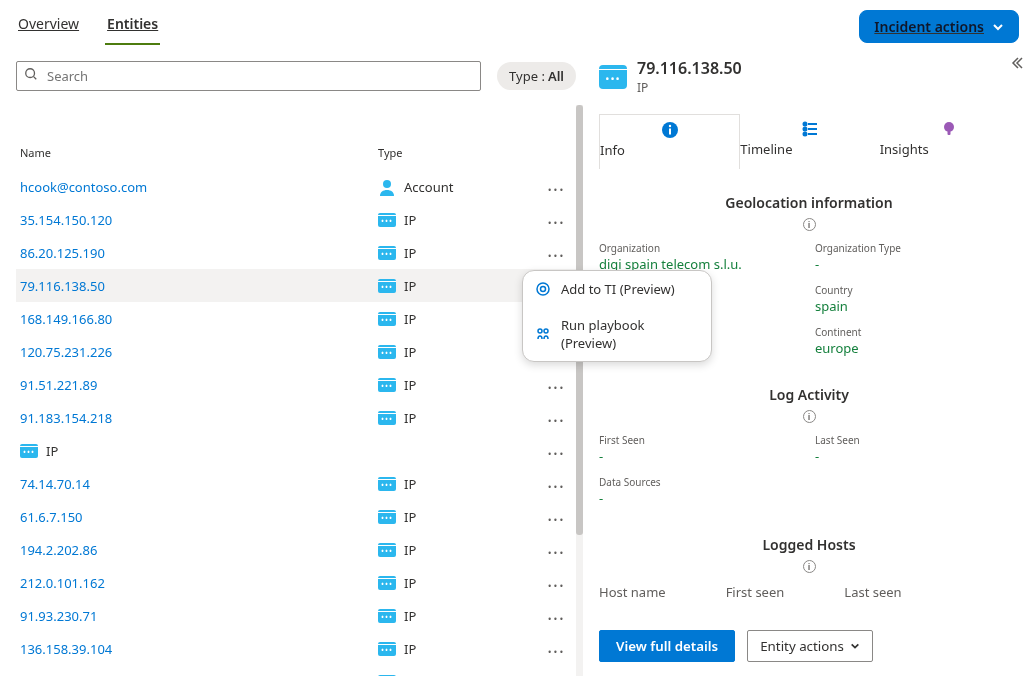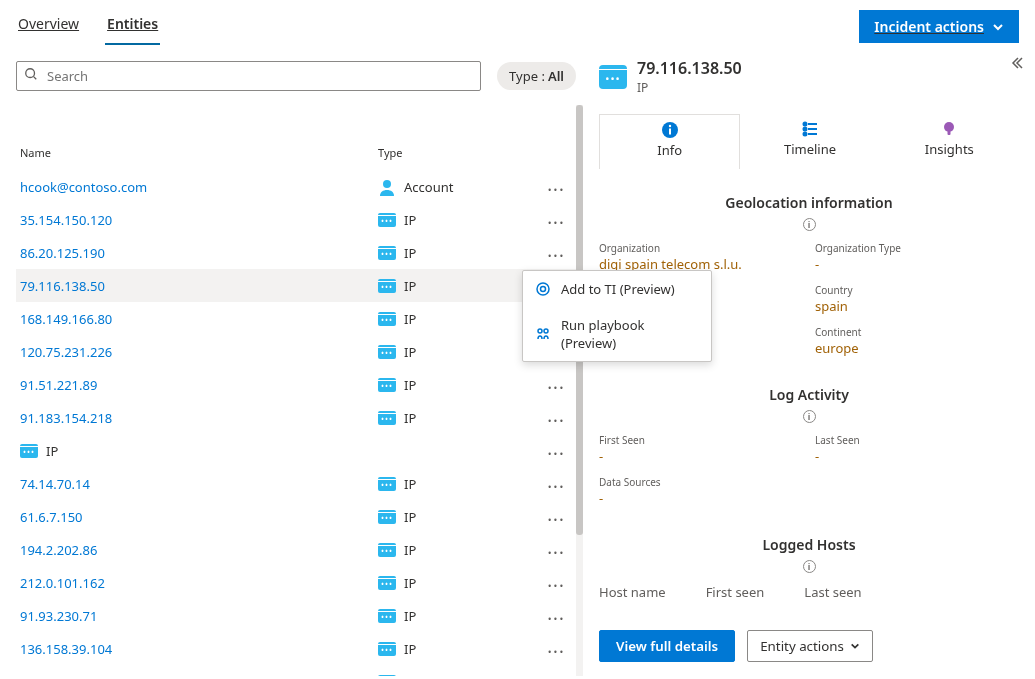--- a/index.html
+++ b/index.html
@@ -1,23 +1,23 @@
 <!DOCTYPE html>
 <html><head>
 <meta charset="utf-8">
 <style>
   * { box-sizing: border-box; font-family: "Segoe UI", -apple-system, system-ui, sans-serif; }
   body { margin: 0; background: #fff; font-size: 13px; color: #323130; width: 1035px; height: 679px; overflow: hidden; position: relative; }
 
   .top-row { display: flex; align-items: center; padding: 8px 16px 0 16px; text-decoration: underline; }
   .tabs { display: flex; gap: 24px; }
   .tab { padding: 6px 2px 10px 2px; font-size: 14px; cursor: pointer; color: #323130; }
-  .tab.active { font-weight: 600; border-bottom: 2px solid #0369a1; }
+  .tab.active { font-weight: 600; border-bottom: 2px solid #4d7c0f; }
   .spacer { flex: 1; }
-  .primary-btn { background: #0078d4; color: #ffffff; border: 1px solid #0078d4; border-radius: 0; padding: 6px 14px; font-size: 14px; display: inline-flex; align-items: center; gap: 8px; font-weight:600; cursor: pointer; }
+  .primary-btn { background: #0078d4; color: #0f172a; border: 1px solid #0078d4; border-radius: 8px; padding: 6px 14px; font-size: 14px; display: inline-flex; align-items: center; gap: 8px; font-weight:600; cursor: pointer; }
   .chevron-down { width: 12px; height: 12px; }
 
   .expand-icon { position: absolute; right: 12px; top: 56px; color: #605e5c; cursor: pointer; }
 
   .main { display: flex; height: calc(679px - 48px); }
   .left { width: 576px; padding: 16px 0 0 16px; display: flex; flex-direction: column; }
   .filters-row { display: flex; align-items: center; gap: 16px; margin-bottom: 14px; }
   .search-wrap { flex: 1; position: relative; }
   .search-input { width: 100%; height: 30px; border: 1px solid #8a8886; border-radius: 2px; padding: 0 8px 0 30px; font-size: 13px; }
   .search-icon { position: absolute; left: 8px; top: 50%; transform: translateY(-50%); color: #605e5c; }
@@ -45,40 +45,40 @@
 
   .right { flex: 1; padding: 12px 16px 0 16px; position: relative; display:flex; flex-direction:column; }
   .entity-header { display: flex; align-items: center; gap: 10px; margin-bottom: 8px; }
   .entity-header .title { font-size: 16px; font-weight: 600; }
   .entity-header .sub { font-size: 12px; color: #605e5c; }
   .entity-big-icon { width: 28px; height: 24px; background: #2bb7ee; border-radius: 4px; display: inline-flex; align-items: center; justify-content: center; position:relative; }
   .entity-big-icon::before { content:""; position:absolute; top:4px; left:0; right:0; height:1px; background:#fff; }
   .entity-big-icon .dots { color:#fff; font-size:11px; letter-spacing:1px; margin-top:4px;}
 
   .detail-tabs { display: flex; margin: 10px 0 18px 0; }
-  .dtab { flex: 1; text-align: center; padding: 6px 0 10px 0; cursor: pointer; color:#323130; }
+  .dtab { flex: 1; text-align: left; padding: 6px 0 10px 0; cursor: pointer; color:#323130; }
   .dtab.active { border: 1px solid #e1dfdd; border-bottom:0; background:#fff; position:relative; z-index:1;}
   .dtab .ico { display: block; margin: 0 auto 2px auto; height: 18px; }
   .info-ico { color:#0078d4; }
   .timeline-ico { color:#0078d4; }
   .insight-ico { color:#9b59b6; }
 
   .section-h { font-weight: 600; margin: 6px 0 10px 0; font-size:14px; display:flex; align-items:center; gap:6px;flex-direction:column;}
   .info-icon-circle { width:13px; height:13px; border:1px solid #8a8886; border-radius:50%; display:inline-flex; align-items:center; justify-content:center; font-size:9px; color:#605e5c; line-height:11px;}
   .kv-grid { display: grid; grid-template-columns: 1fr 1fr; gap: 10px 12px; margin-bottom: 22px; }
   .kv .k { color: #605e5c; font-size: 10px; }
-  .kv .v { color: #a16207; font-size: 13px; }
-
-  .host-cols { display: flex; gap: 40px; color: #605e5c; font-size: 13px; }
+  .kv .v { color: #15803d; font-size: 13px; }
+
+  .host-cols { display: flex; gap: 60px; color: #605e5c; font-size: 13px; }
 
   .footer-btns { position: absolute; bottom: 14px; left: 16px; display: flex; gap: 12px; }
   .footer-btns .primary { background: #0078d4; color: #fff; border:1px solid #0078d4; padding: 6px 16px; border-radius: 2px; font-weight:600; cursor:pointer; }
   .footer-btns .secondary { background: #fff; color: #323130; border: 1px solid #8a8886; padding: 6px 12px; border-radius: 2px; display:inline-flex; align-items:center; gap:6px; cursor:pointer; }
 
-  .context-menu { position: absolute; left: 522px; top: 270px; background: #fff; border: 1px solid #c8c6c4; box-shadow: 0 3px 8px rgba(0,0,0,.15); border-radius: 2px; width: 190px; }
+  .context-menu { position: absolute; left: 522px; top: 270px; background: #fff; border: 1px solid #c8c6c4; box-shadow: 0 3px 8px rgba(0,0,0,.15); border-radius: 12px; width: 190px; }
   .context-menu .mitem { display: flex; align-items: center; gap: 10px; padding: 9px 12px; cursor: pointer; color:#323130; }
   .ctx-ico { color:#0078d4; width:16px; height:16px; flex-shrink:0; }
 </style>
 </head>
 <body>
 
 <div class="top-row">
   <div class="tabs">
     <div class="tab">Overview</div>
     <div class="tab active">Entities</div>

